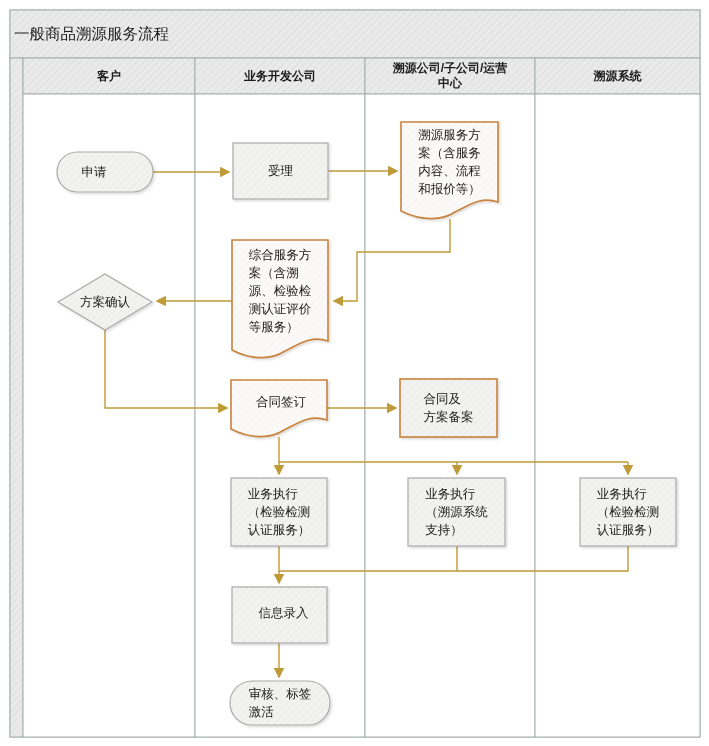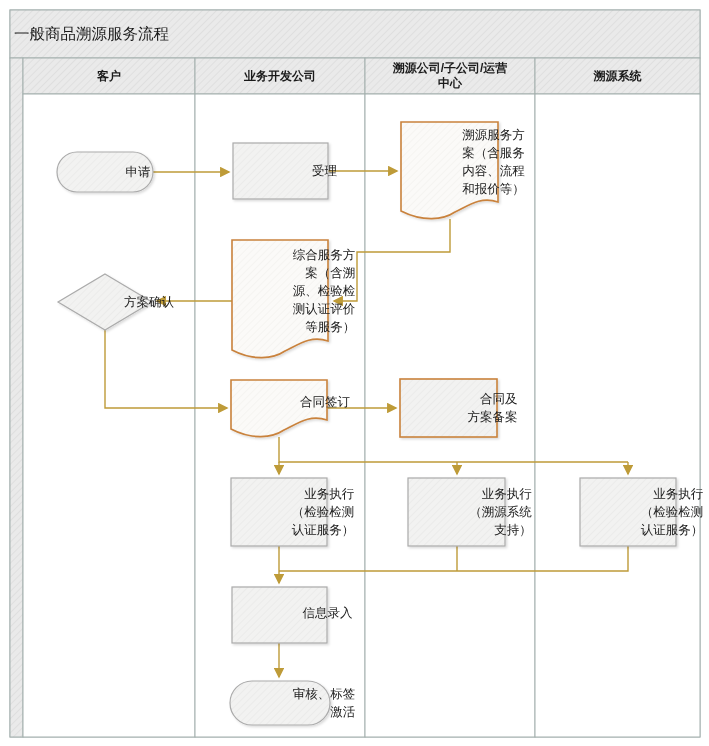--- a/index.html
+++ b/index.html
@@ -15,23 +15,22 @@
   #diagram-svg{position:absolute;left:0;top:0;}
   .band{fill:url(#hatchHeader);stroke:var(--frame);stroke-width:1;}
   .cell{fill:#ffffff;stroke:var(--frame);stroke-width:1;}
   .shape{fill:url(#hatchShape);stroke:var(--shape-border);stroke-width:1.2;}
   .doc{fill:url(#hatchDoc);stroke:var(--doc-border);stroke-width:1.6;}
   .proc-orange{fill:url(#hatchShape);stroke:var(--doc-border);stroke-width:1.6;}
   .conn{fill:none;stroke:var(--connector);stroke-width:1.4;}
   .arrowhead{fill:var(--connector);}
   .label{
     position:absolute; display:flex; align-items:center; justify-content:center;
-    text-align:right; white-space:pre-line; font-size:12.5px; line-height:18px;
+    text-align:left; white-space:pre-line; font-size:12.5px; line-height:18px;
     pointer-events:none;
-    padding-left:44px;
   }
   .label.top-align{align-items:flex-start; padding-top:3px;}
   .title-label{
     position:absolute; left:14px; top:10px; height:48px; width:660px;
     display:flex; align-items:center; font-size:15.5px; font-weight:normal;
   }
   .lane-header{
     position:absolute; top:58px; height:36px; display:flex; align-items:center;
     justify-content:center; text-align:center; white-space:pre-line;
     font-size:12px; font-weight:bold; line-height:15px;

